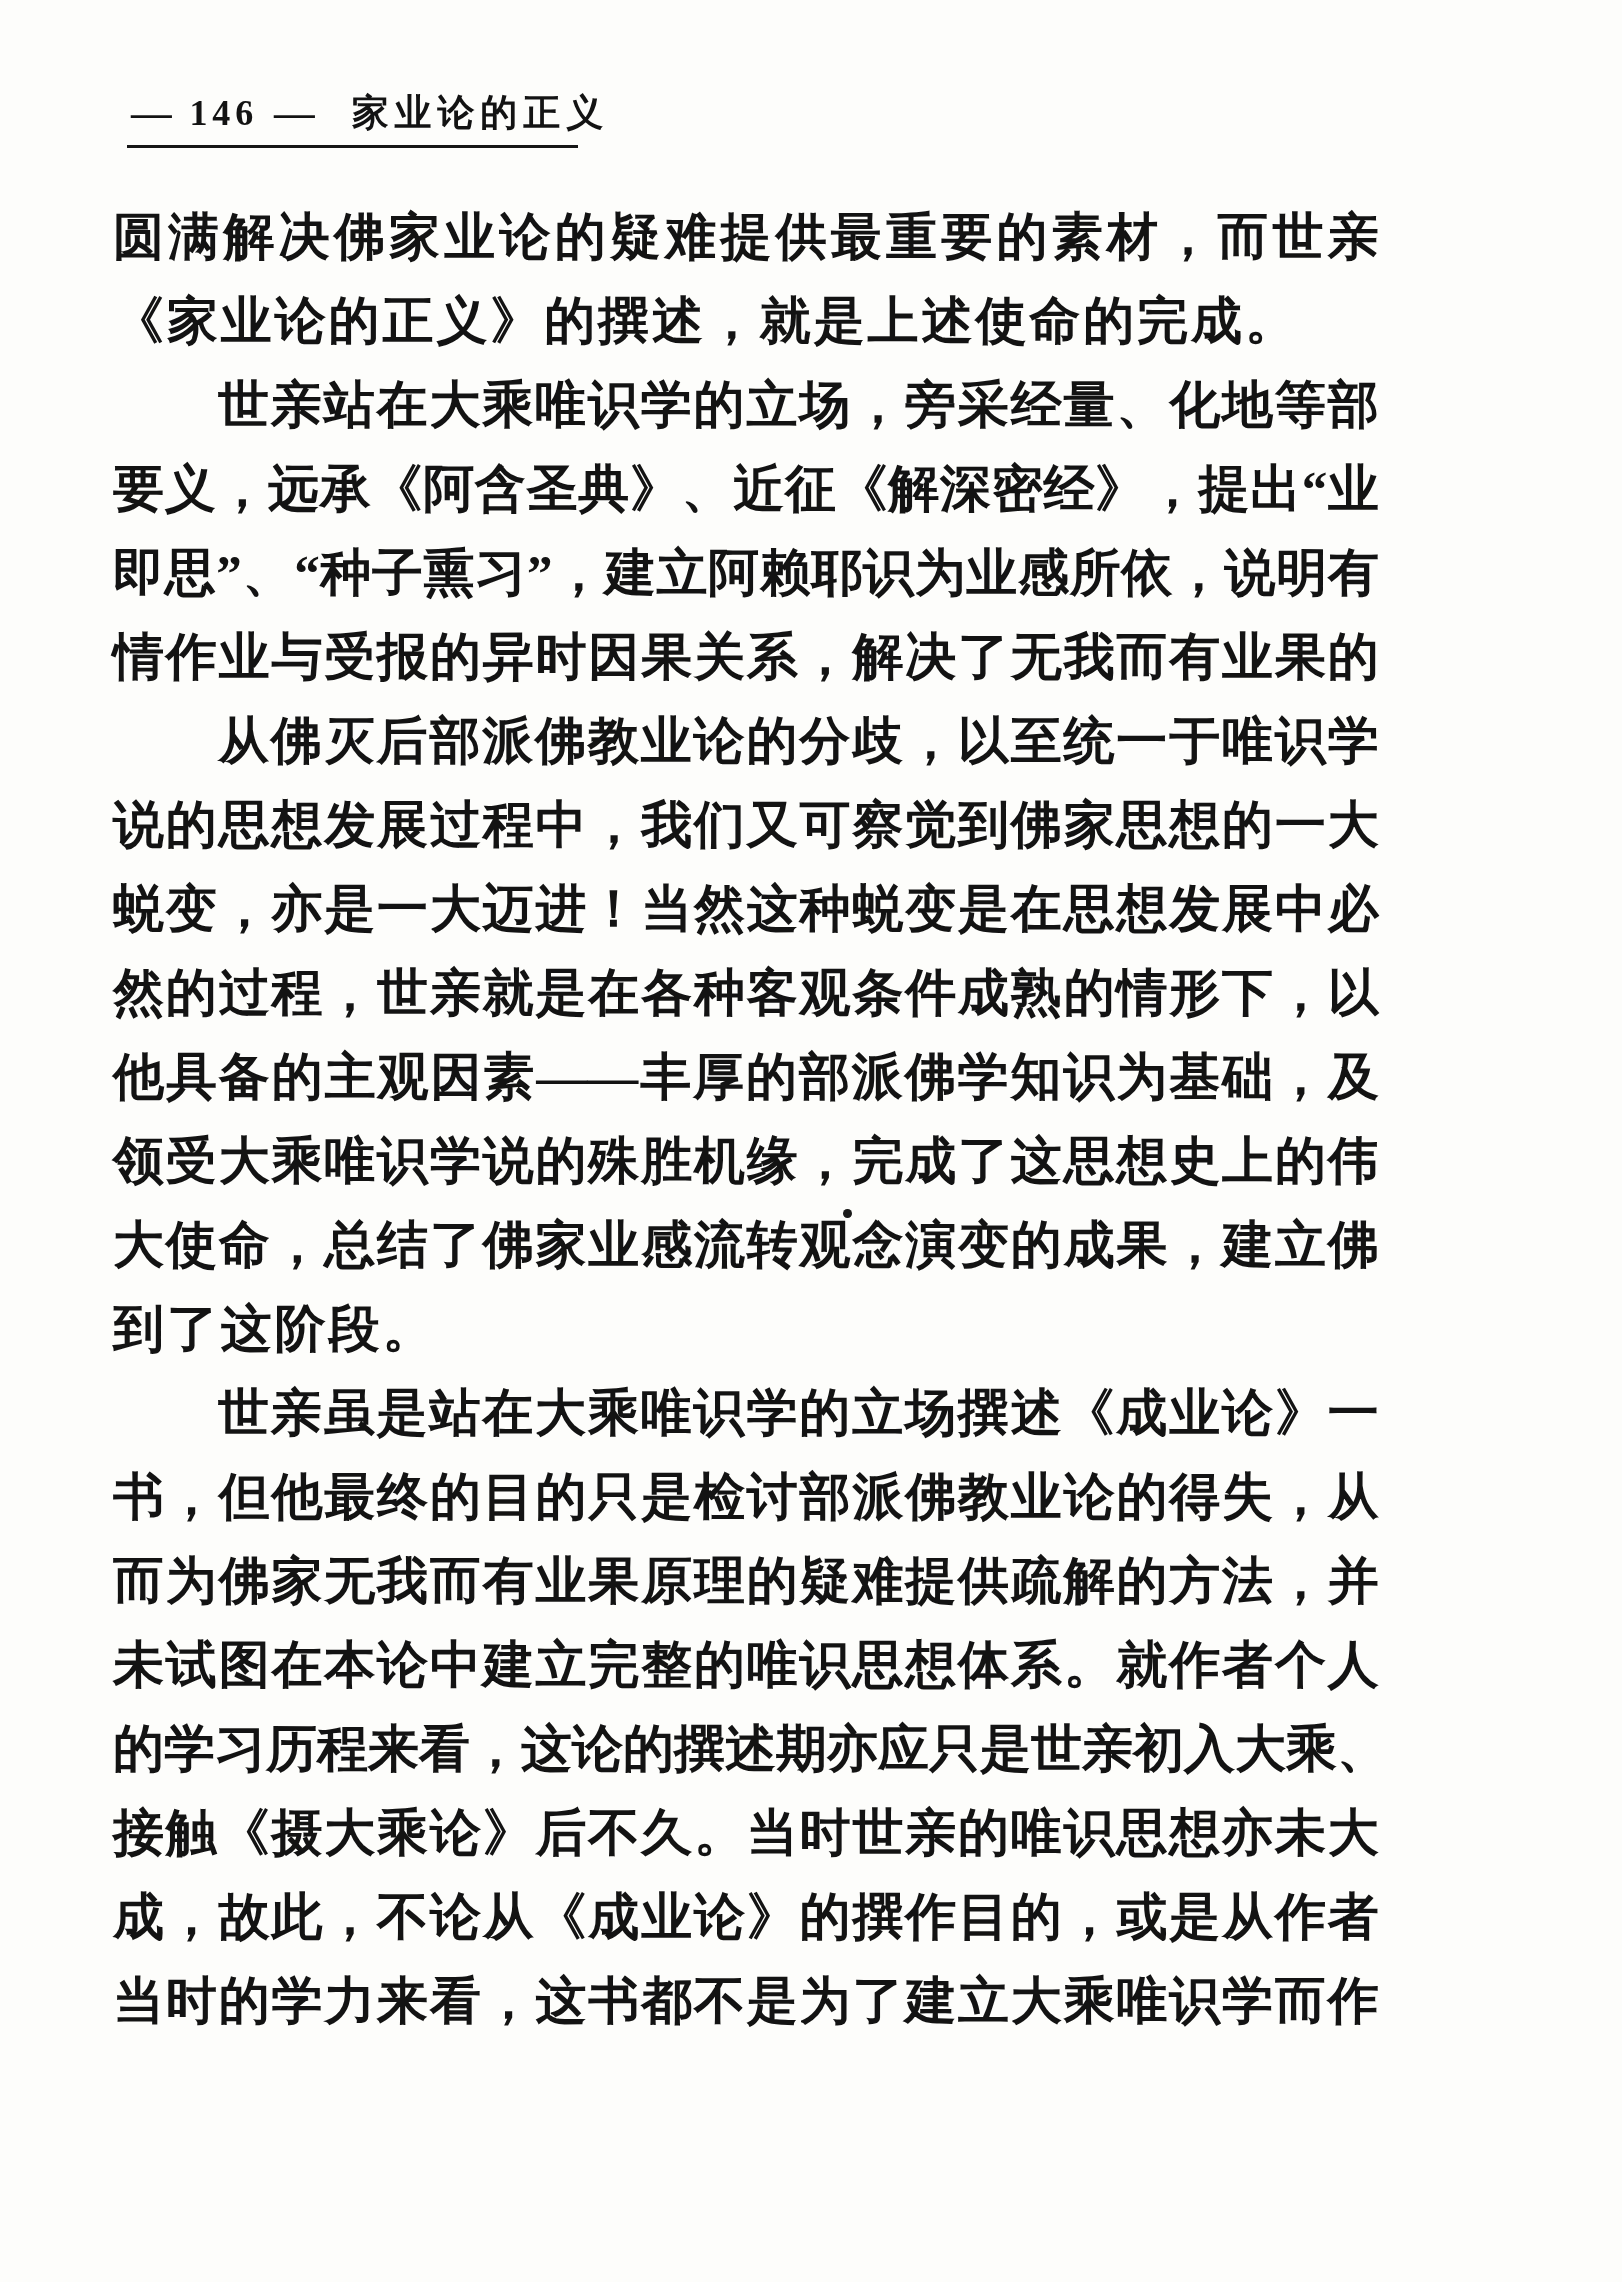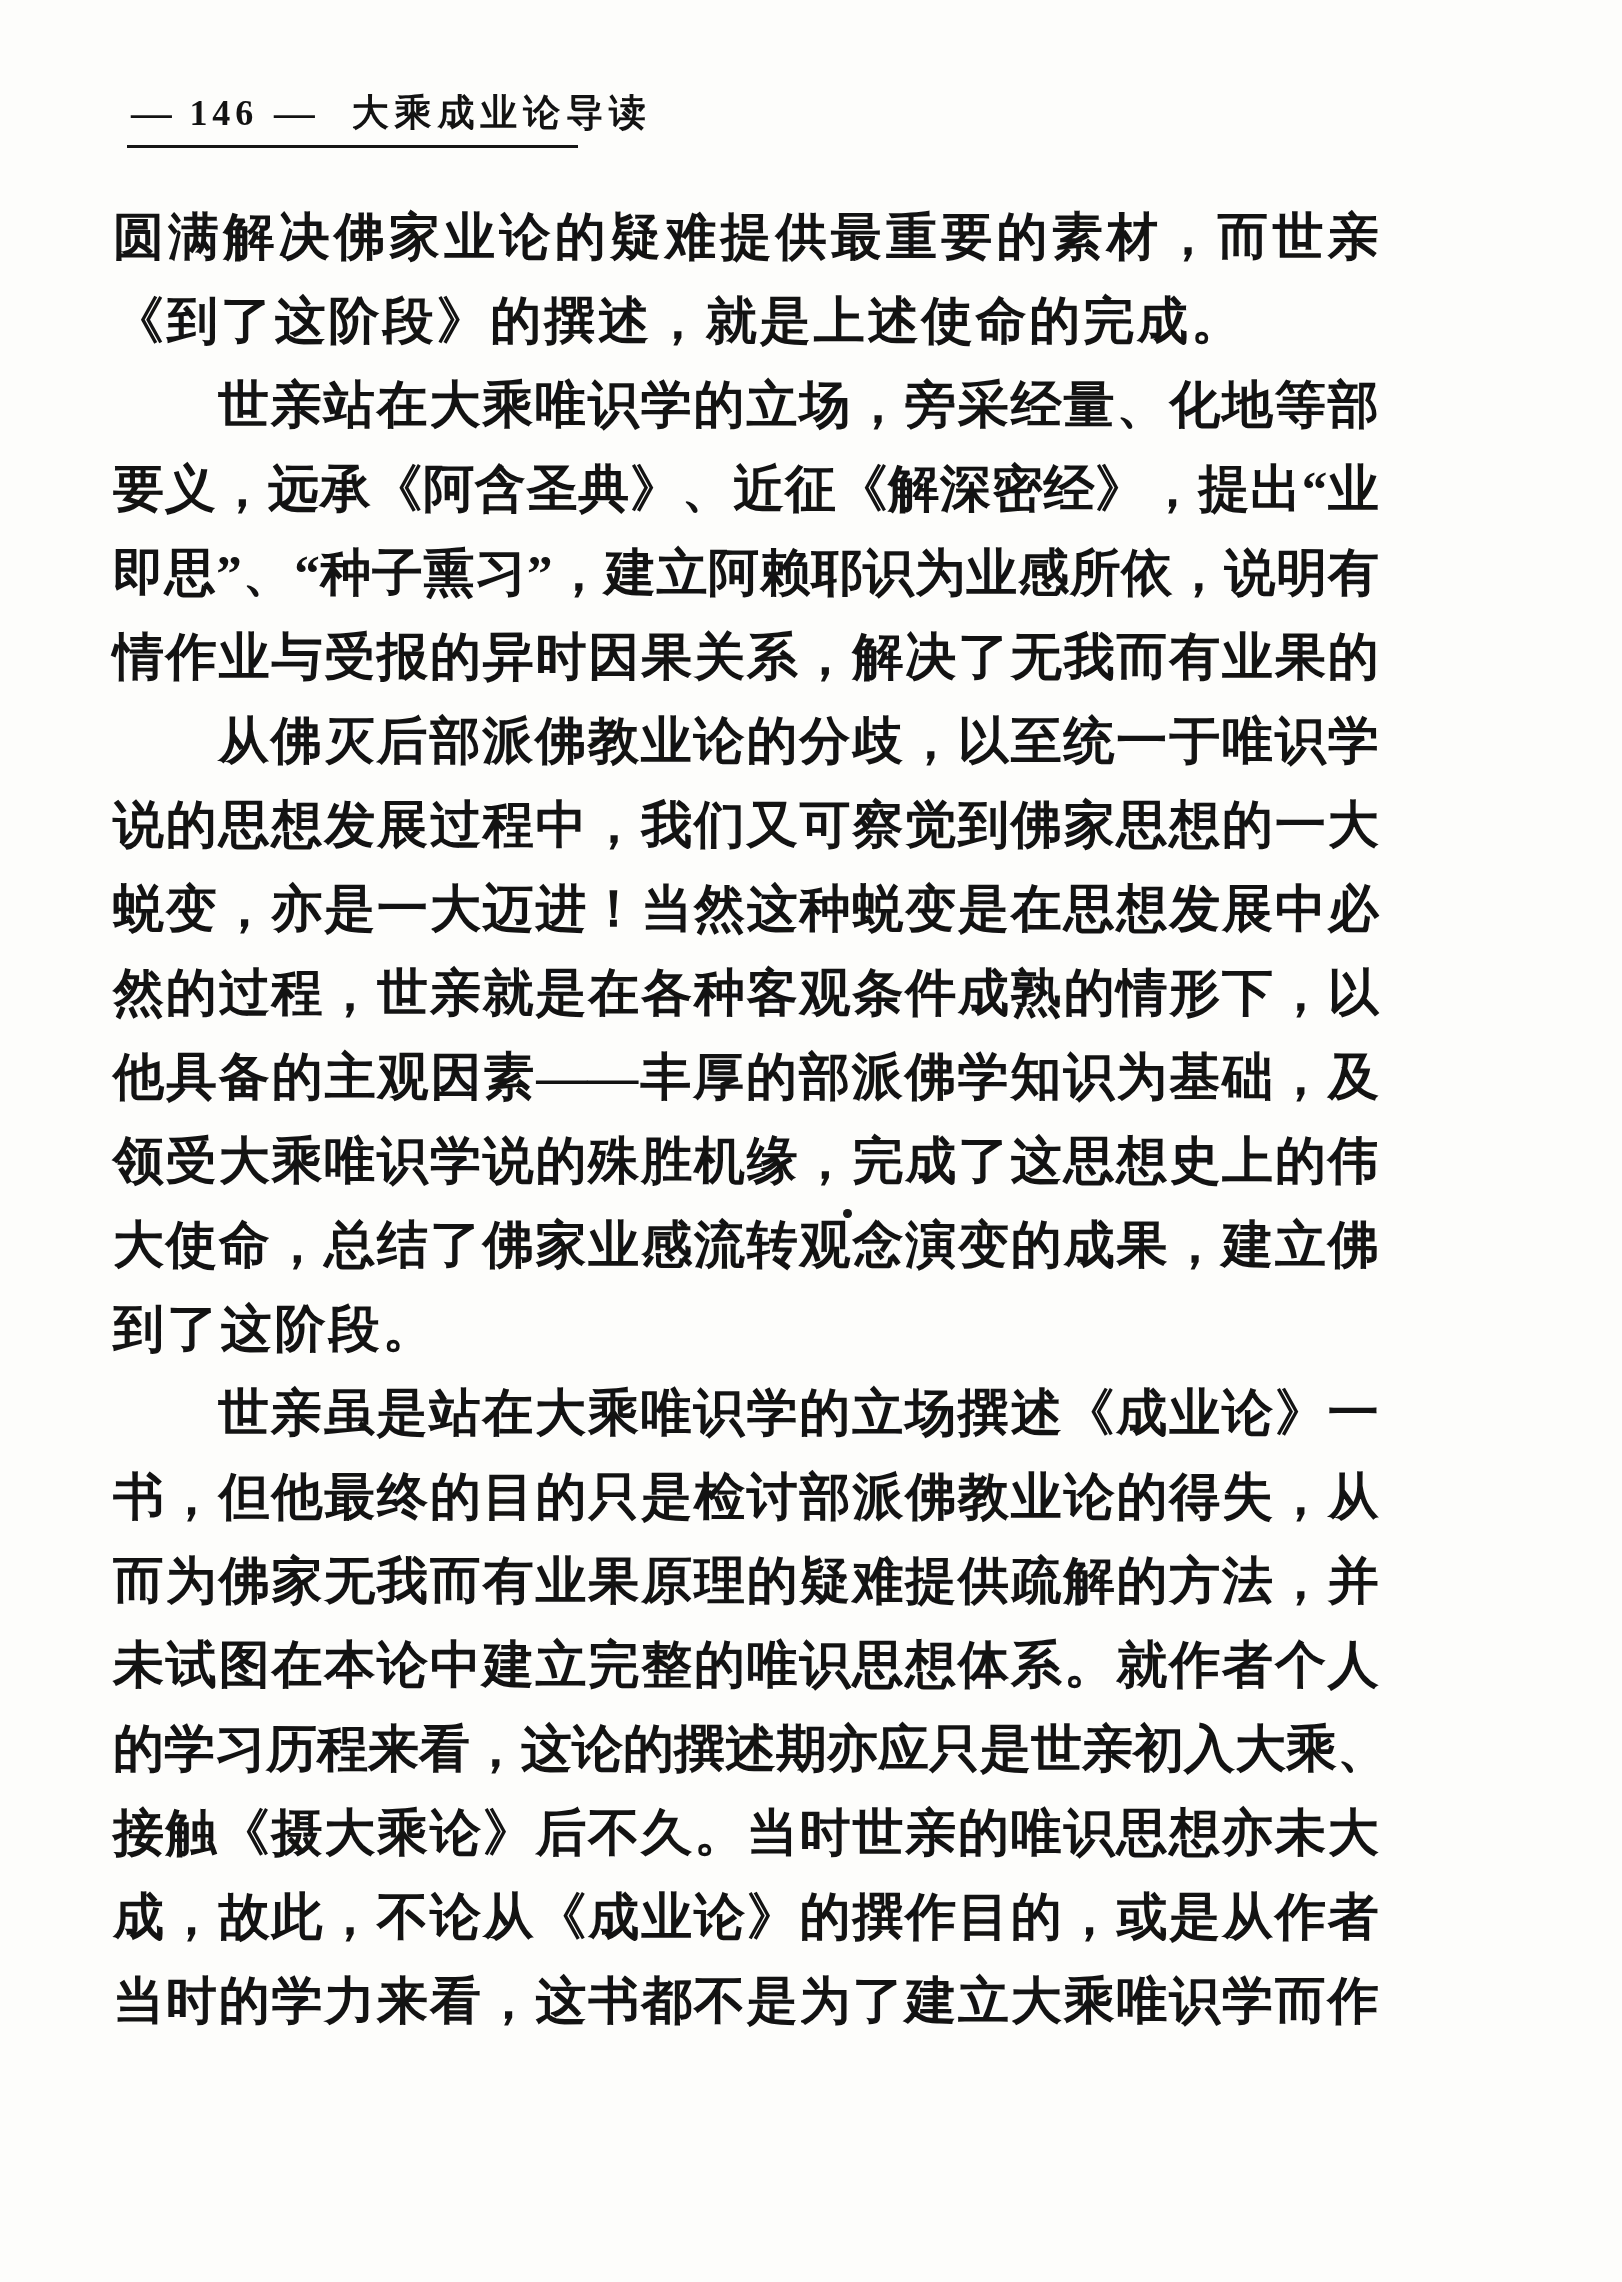--- a/index.html
+++ b/index.html
@@ -48,21 +48,21 @@
 </style>
 </head>
 <body>
 
 <div class="page">
 
   <div class="header">
     <span class="dash">—</span>
     <span class="pgnum">146</span>
     <span class="dash">—</span>
-    <span class="title">大乘成业论导读</span>
+    <span class="title">家业论的正义</span>
   </div>
 
   <div class="header-underline"></div>
 
   <div class="body-text" id="body-lines">
       <div class="line justify">
         <span>圆</span>
         <span>满</span>
         <span>解</span>
         <span>决</span>
@@ -79,21 +79,21 @@
         <span>重</span>
         <span>要</span>
         <span>的</span>
         <span>素</span>
         <span>材</span>
         <span>，</span>
         <span>而</span>
         <span>世</span>
         <span>亲</span>
       </div>
-      <div class="line">《到了这阶段》的撰述，就是上述使命的完成。</div>
+      <div class="line">《家业论的正义》的撰述，就是上述使命的完成。</div>
       <div class="line indent justify">
         <span>世</span>
         <span>亲</span>
         <span>站</span>
         <span>在</span>
         <span>大</span>
         <span>乘</span>
         <span>唯</span>
         <span>识</span>
         <span>学</span>

